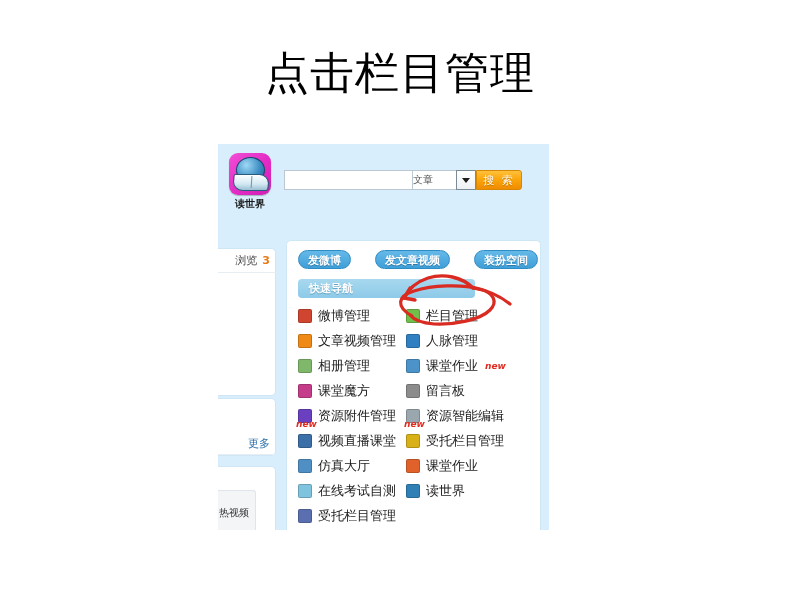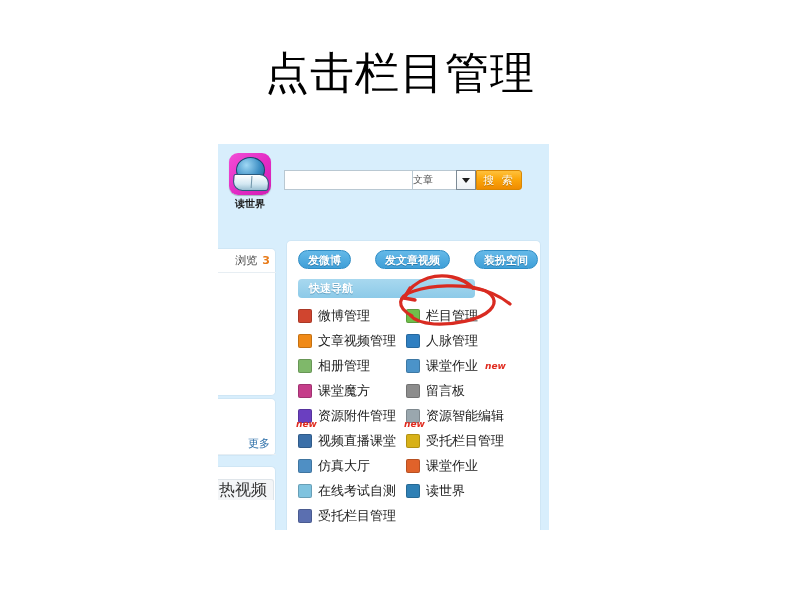--- a/index.html
+++ b/index.html
@@ -206,28 +206,28 @@
     color: #2b6ea8;
   }
   .lc-card.c2 .lc-sep {
     position: absolute;
     left: 0; bottom: 0;
     width: 72px; height: 1px;
     background: #e7eef3;
   }
   .lc-tab {
     position: absolute;
-    left: 8px; top: 12px;
+    left: 8px; top: 23px;
     height: 20px;
-    padding: 0 6px;
+    padding: 12px 6px;
     background: #f3f5f7;
     border: 1px solid #dfe5ea;
     border-bottom: none;
     border-radius: 3px 3px 0 0;
-    font-size: 16px;
+    font-size: 10px;
     color: #333;
     line-height: 20px;
   }
 
   
   .main-card {
     position: absolute;
     left: 68px; top: 96px;
     width: 255px;
     height: 290px;

